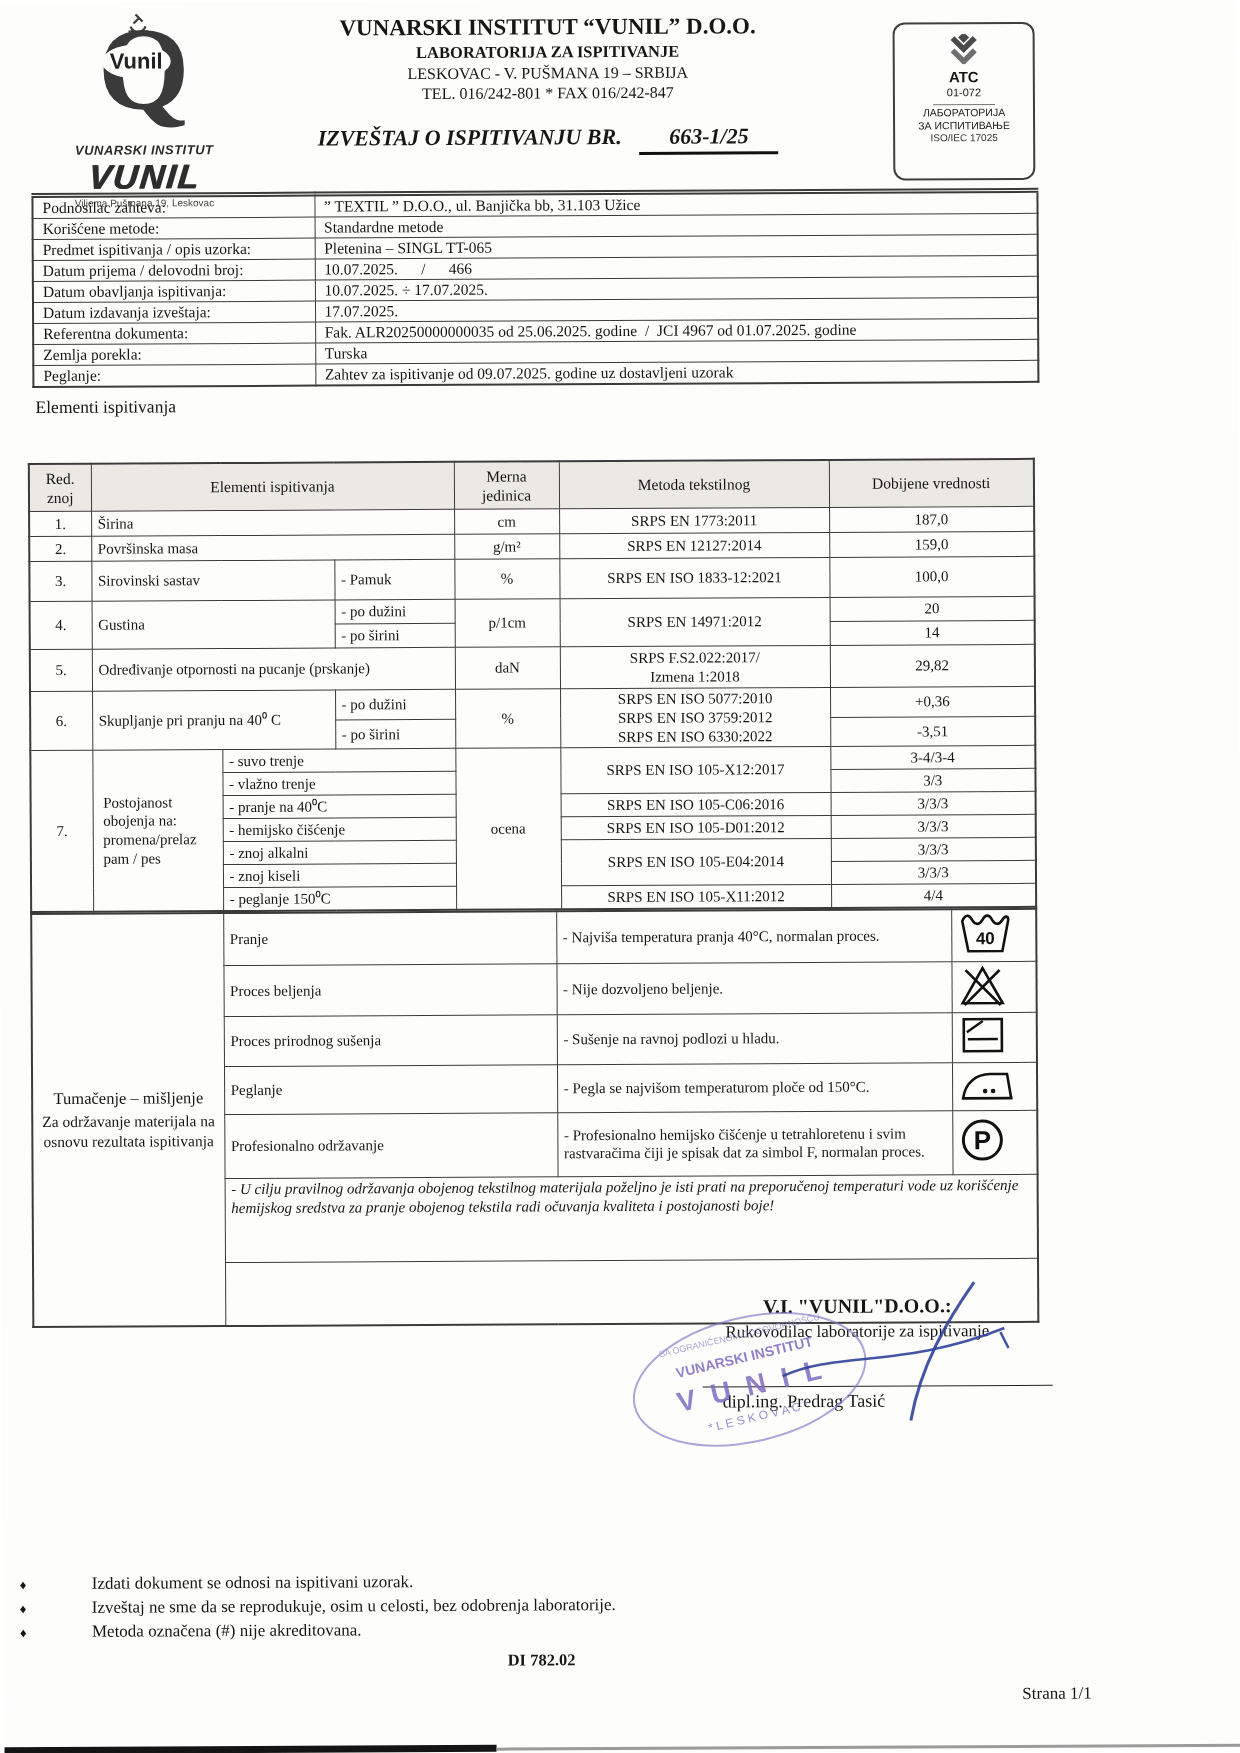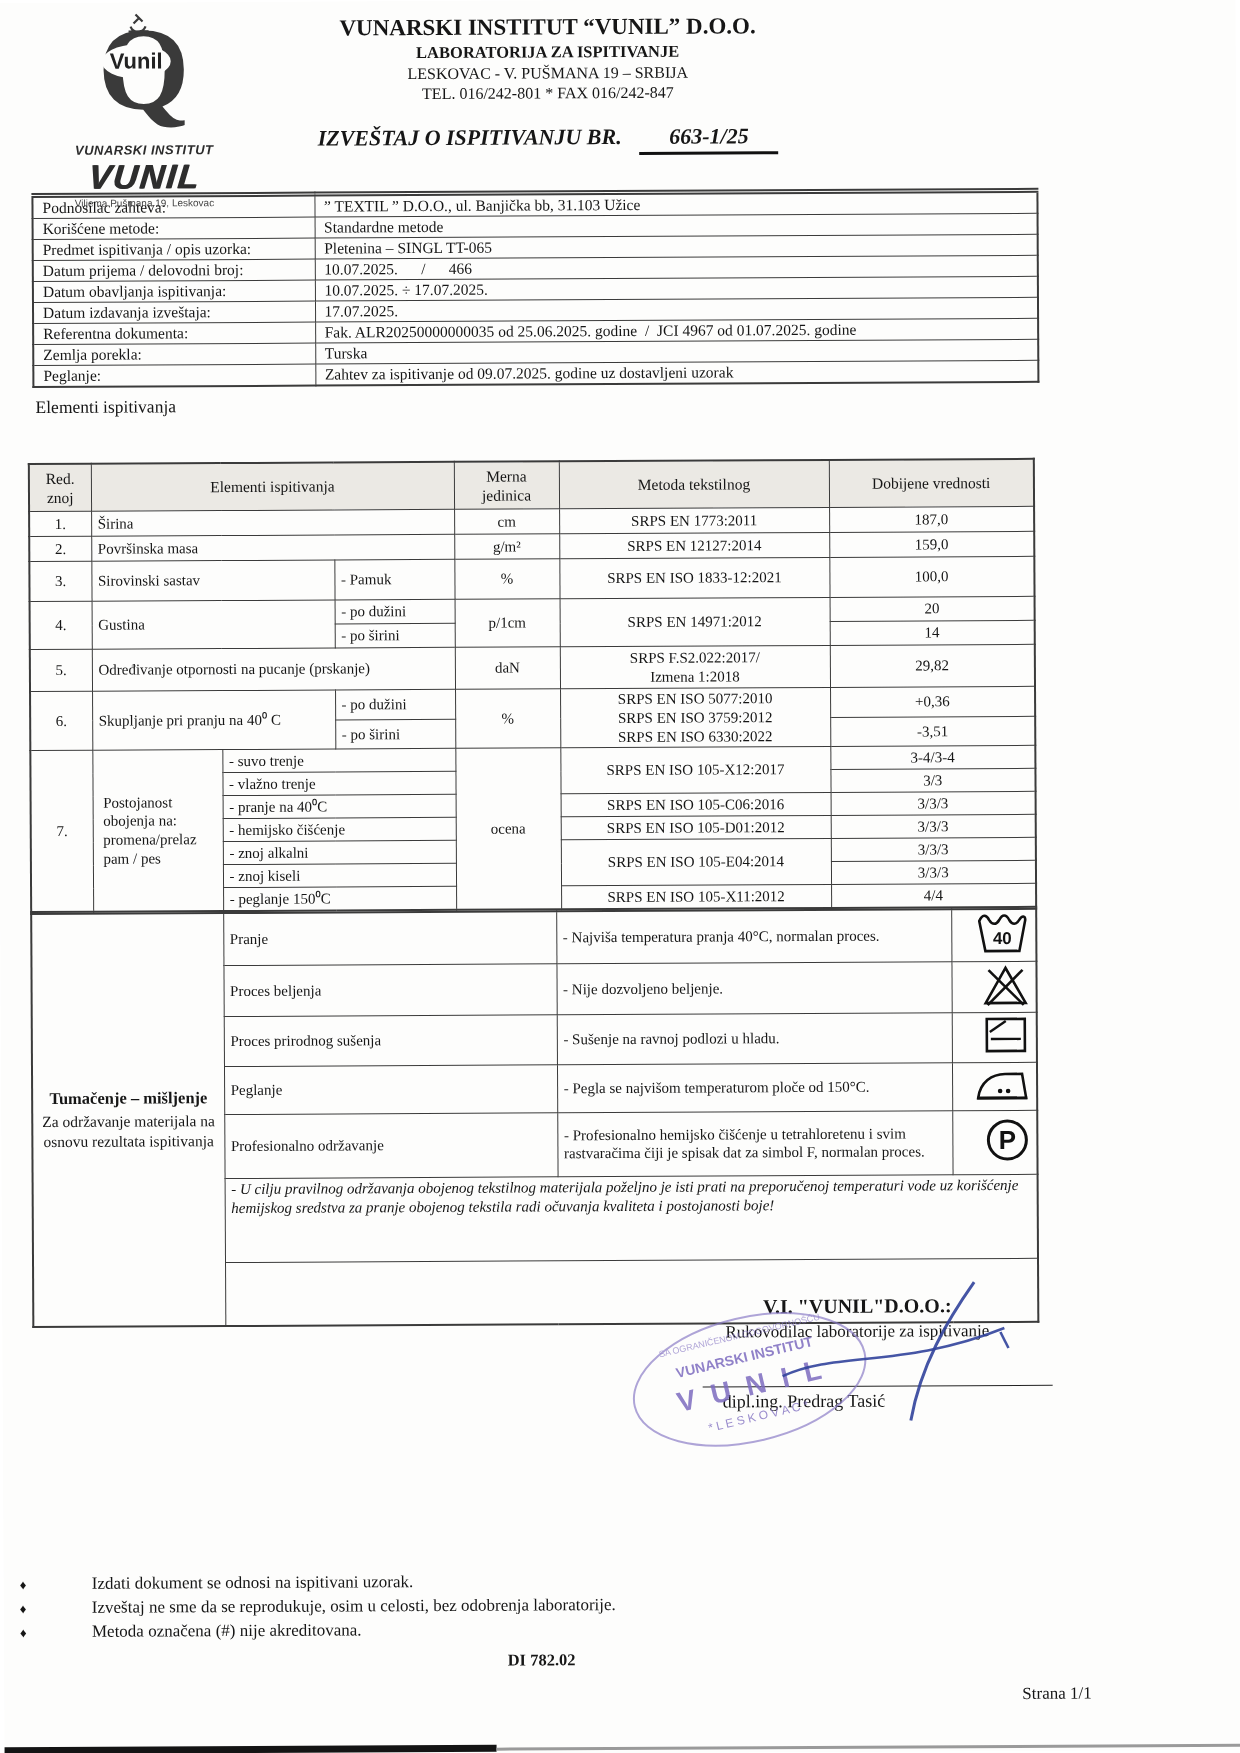--- a/index.html
+++ b/index.html
@@ -33,25 +33,25 @@
   .block{position:absolute;left:30px;top:460px;width:1005px;}
   table.res, table.care{border-collapse:collapse;table-layout:fixed;width:1005px;border:2.5px solid #3b3b3b;}
   table.res td,table.res th,table.care td{border:1.6px solid #3b3b3b;font-size:15px;line-height:1.25;padding:1px 6px;overflow:hidden;}
   table.res th{background:#ebe9e4;font-weight:normal;font-size:15.5px;height:44px;text-align:center;}
   td.num{text-align:center;}
   td.cell-name{padding-left:11px;}
   td.sub{padding-left:10px;}
   td.unit,td.method,td.val{text-align:center;}
   table.care{border-top:2px solid #3b3b3b;}
   td.care-left{text-align:center;vertical-align:middle;padding:4px 8px;}
-  .care-title{font-weight:bold;font-size:16.5px;margin-bottom:3px;}
+  .care-title{font-weight:normal;font-size:16.5px;margin-bottom:3px;}
   .care-sub{font-size:15.5px;line-height:1.3;}
   td.care-label{font-size:16px;padding-left:12px;}
   td.care-desc{font-size:16px;padding-left:12px;}
-  td.care-sym{text-align:right;vertical-align:middle;padding:2px;margin-left:45px;}
+  td.care-sym{text-align:left;vertical-align:middle;padding:2px;margin-left:45px;}
   td.care-note{font-style:italic;font-size:16px;line-height:1.55;padding:8px 18px;vertical-align:top;}
   
   .sig{position:absolute;left:650px;top:1296px;width:410px;}
   .sig-company{font-weight:bold;font-size:20px;text-align:center;}
   .sig-role{font-size:17px;text-align:center;margin-top:4px;}
   .sig-line{border-bottom:1.6px solid #222;margin:44px 10px 0 50px;}
   .sig-name{font-size:18px;margin:4px 0 0 70px;}
   .stamp{position:absolute;left:-28px;top:14px;transform:rotate(-13deg);opacity:.85;}
   .sig-scrawl{position:absolute;left:90px;top:-14px;}
   
@@ -86,20 +86,32 @@
     <div class="hc-company">VUNARSKI INSTITUT “VUNIL” D.O.O.</div>
     <div class="hc-lab">LABORATORIJA ZA ISPITIVANJE</div>
     <div class="hc-addr">LESKOVAC - V. PUŠMANA 19 – SRBIJA</div>
     <div class="hc-tel">TEL. 016/242-801 * FAX  016/242-847</div>
     <div class="hc-title">
       <span>IZVEŠTAJ O ISPITIVANJU BR.</span>
       <span class="hc-num">663-1/25</span>
     </div>
   </div>
 
+  <div class="badge">
+    <svg width="40" height="30" viewBox="0 0 36 26">
+      <rect x="14.5" y="-1" width="7" height="7" transform="rotate(45 18 2.5)" fill="#4a4a4a"></rect>
+      <polyline points="8,3 18,13 28,3" stroke="#4a4a4a" stroke-width="5" fill="none"></polyline>
+      <polyline points="8,14 18,24 28,14" stroke="#6f6f6f" stroke-width="5" fill="none"></polyline>
+    </svg>
+    <div class="badge-acr">ATC</div>
+    <div class="badge-no">01-072</div>
+    <div class="badge-l">ЛАБОРАТОРИЈА</div>
+    <div class="badge-l">ЗА ИСПИТИВАЊЕ</div>
+    <div class="badge-iso">ISO/IEC 17025</div>
+  </div>
 
   <table class="info">
     <colgroup>
         <col style="width:282px">
         <col style="width:723px">
       </colgroup>
     <tbody>
       <tr>
           <td>Podnosilac zahteva:</td>
           <td>” TEXTIL ” D.O.O., ul. Banjička bb, 31.103 Užice</td>

